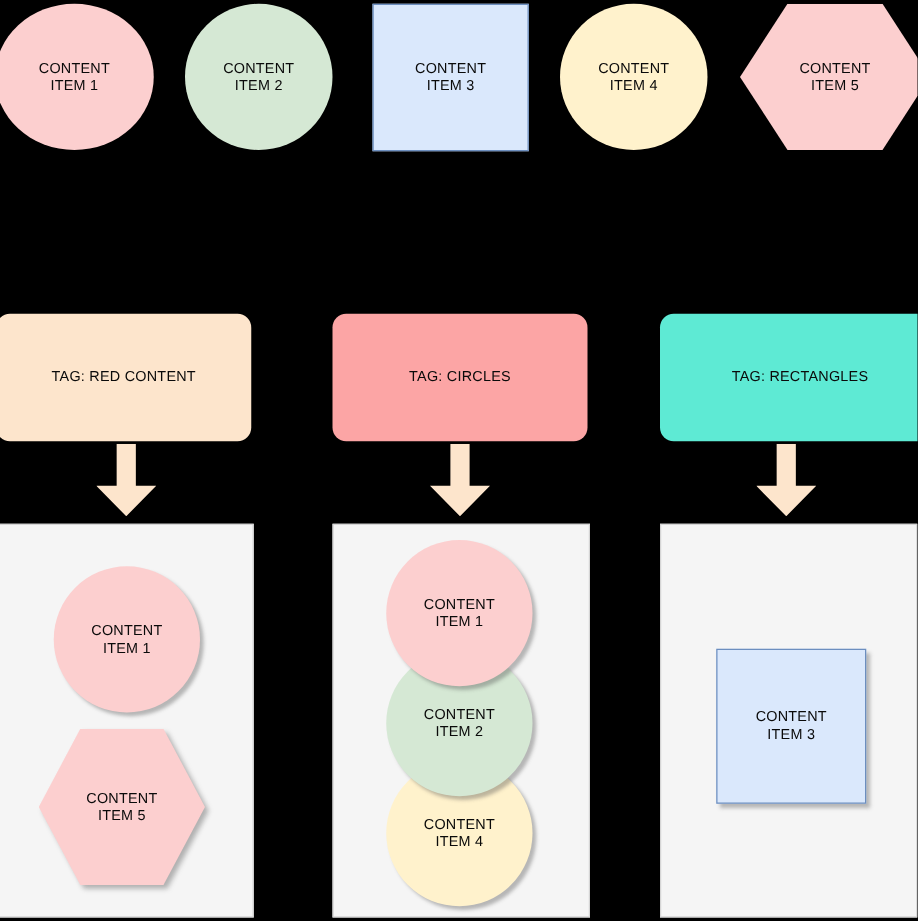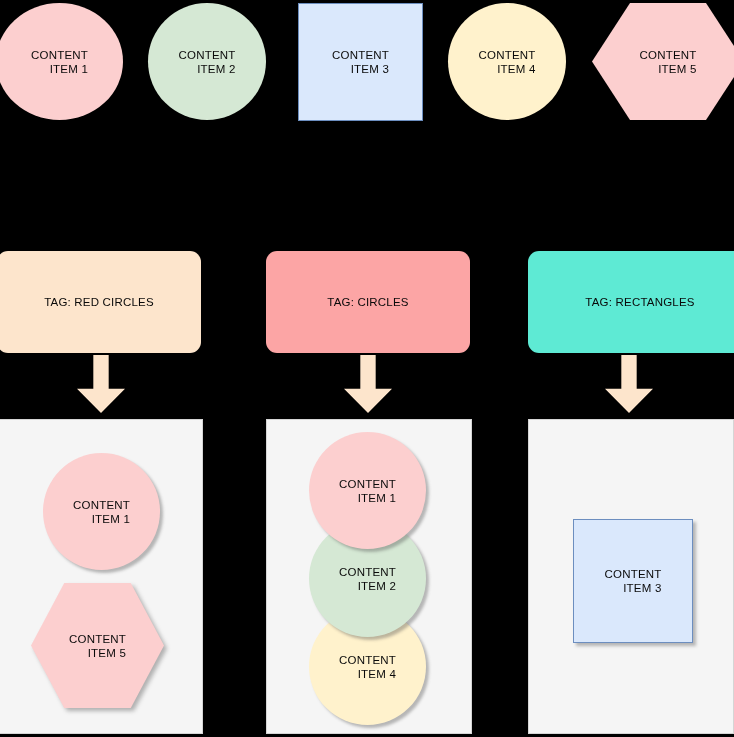--- a/index.html
+++ b/index.html
@@ -20,21 +20,21 @@
     position: absolute;
     left: 0; top: 0;
     width: 734px;
     height: 737px;
   }
 
   
   .shape-label {
     position: relative;
     z-index: 3;
-    text-align: right;
+    text-align: center;
     font-size: 11.5px;
     line-height: 14px;
     letter-spacing: 0.2px;
     color: #0a0a0a;
     white-space: pre-line;
     pointer-events: none;
   }
 
   
   .src {
@@ -150,21 +150,21 @@
       <div class="hexbody" style="background:#FCCFCF;"></div>
       <div class="shape-label">CONTENT
 ITEM 5</div>
     </div>
 
   </div>
 
   <div>
 
     <div class="tagbox" style="left:-3px; top:251px; width:204px; height:102px; background:#FDE5CC;">
-      <span class="tag-text">TAG: RED CIRCLES</span>
+      <span class="tag-text">TAG: RED CONTENT</span>
     </div>
 
     <div class="tagbox" style="left:266px; top:251px; width:204px; height:102px; background:#fca5a5;">
       <span class="tag-text">TAG: CIRCLES</span>
     </div>
 
     <div class="tagbox" style="left:528px; top:251px; width:224px; height:102px; background:#5eead4;">
       <span class="tag-text">TAG: RECTANGLES</span>
     </div>
 

